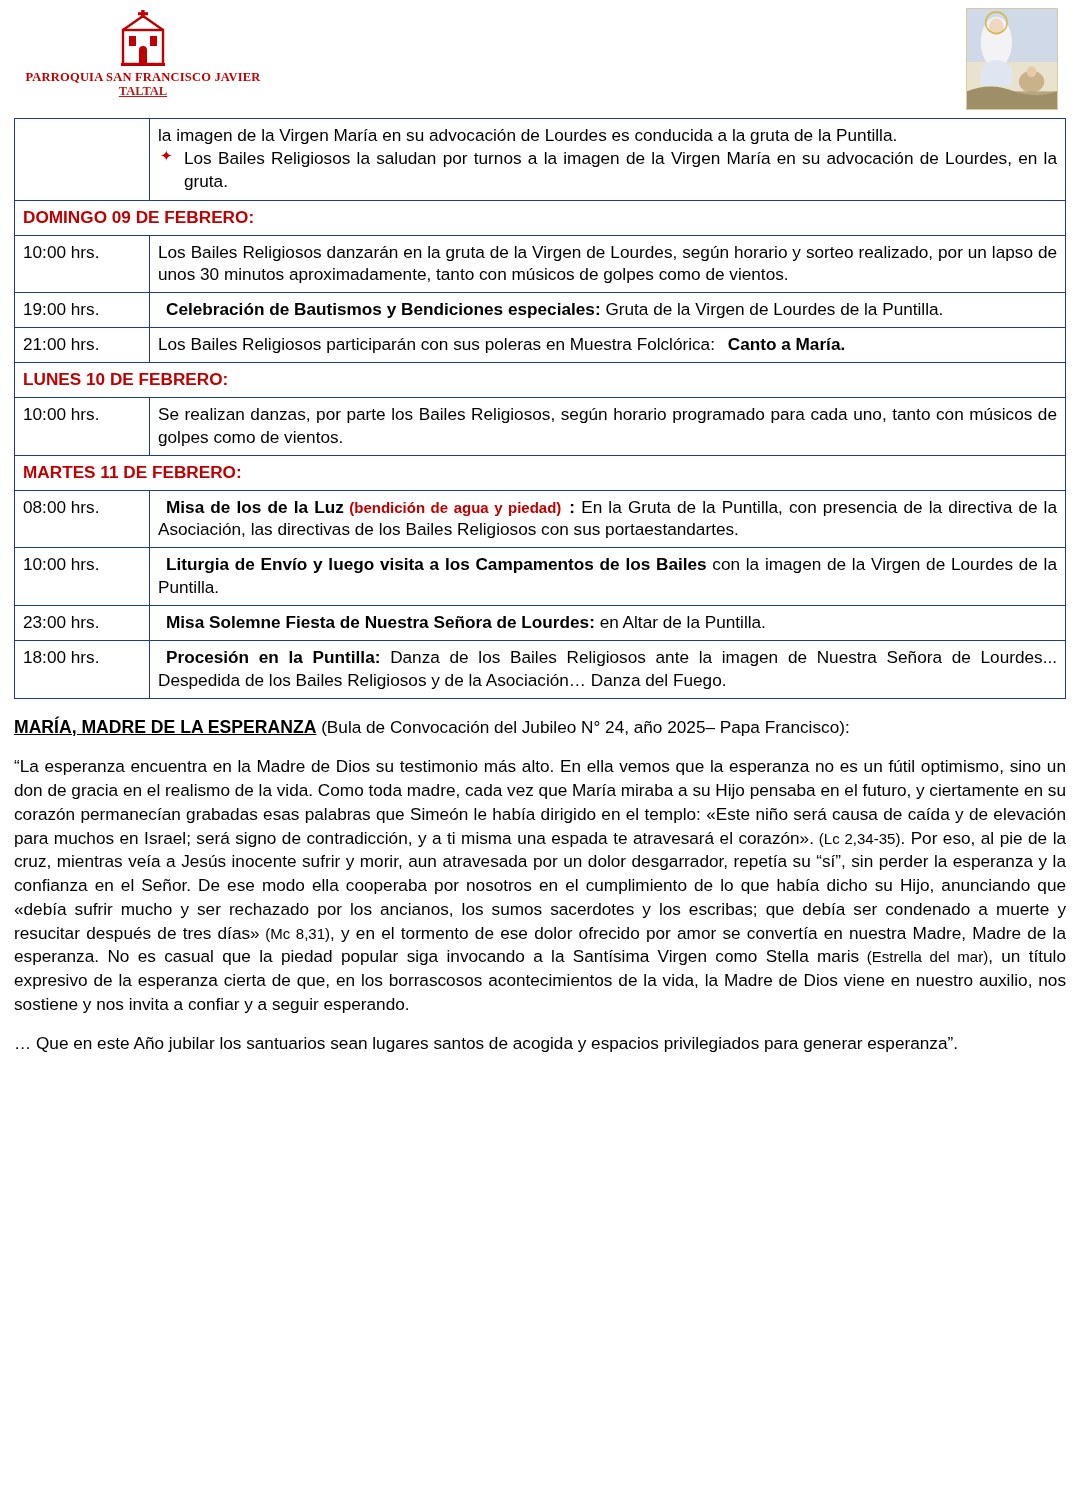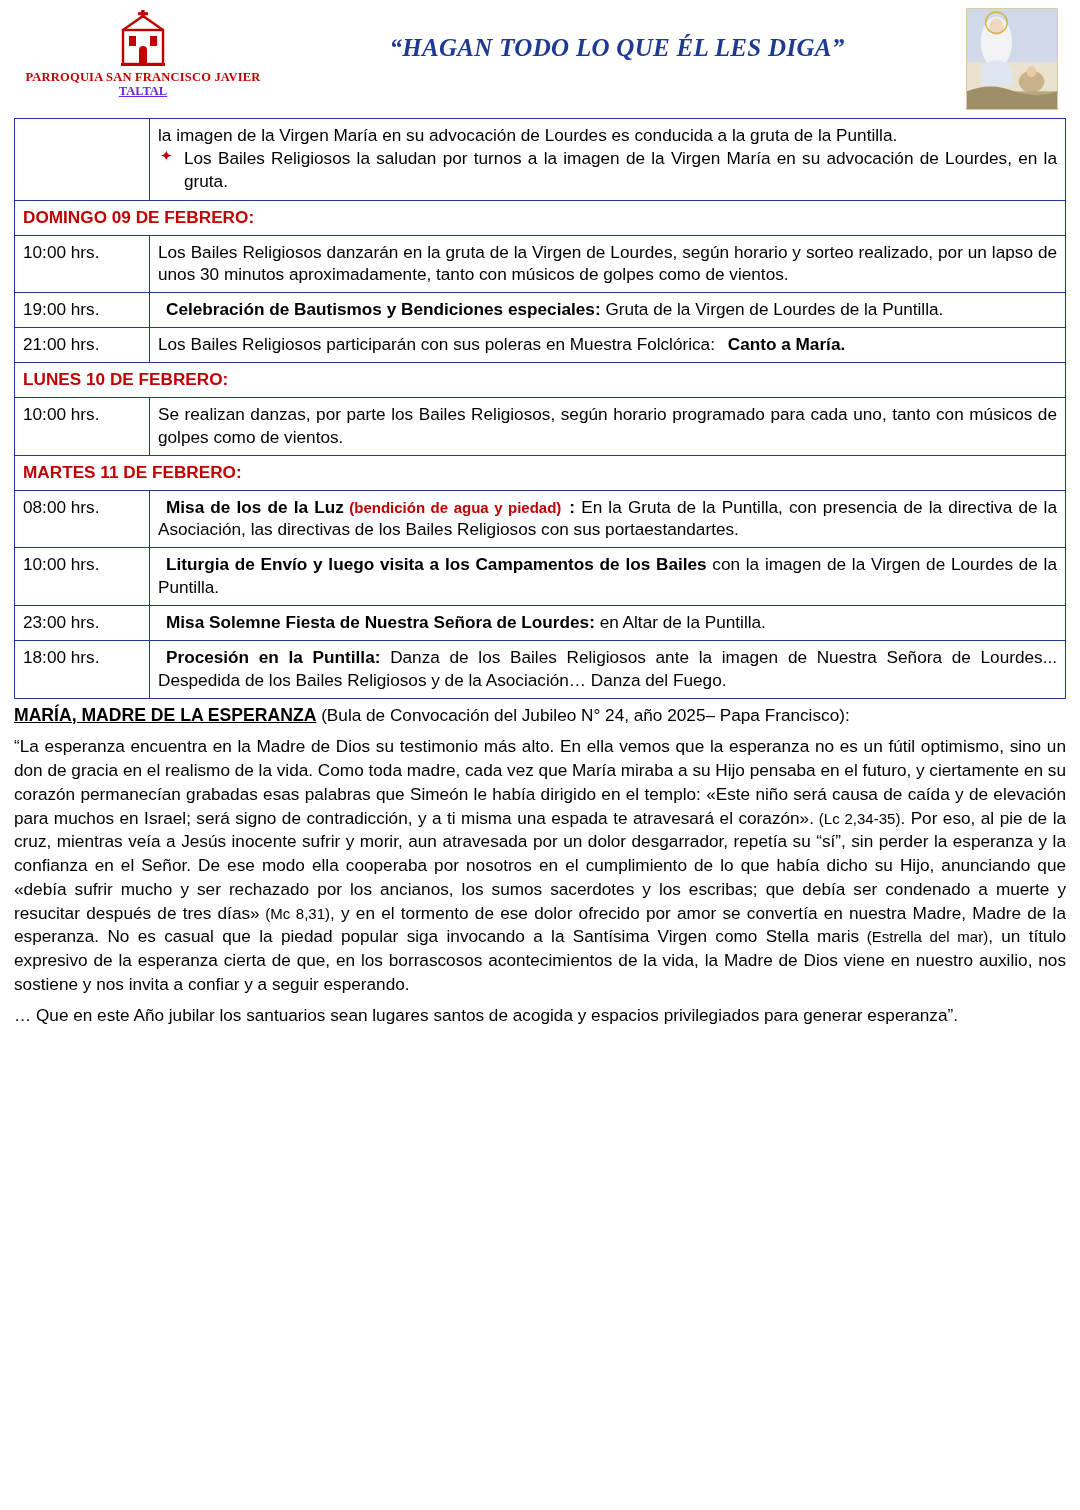--- a/index.html
+++ b/index.html
@@ -44,21 +44,21 @@
     font-size: 12.5px;
     color: #c00000;
     letter-spacing: .2px;
     line-height: 1.15;
     margin-top: 2px;
   }
   .parish-city {
     font-family: "Liberation Serif", serif;
     font-weight: bold;
     font-size: 12.5px;
-    color: #6d28d9;
+    color: #b91c1c;
     text-decoration: underline;
     line-height: 1.15;
   }
   .header-center {
     flex: 1;
     text-align: center;
     padding-top: 26px;
   }
   .header-title {
     font-family: "Liberation Serif", serif;
@@ -137,21 +137,21 @@
     font-size: 15px;
   }
 
   
   .article {
     margin-top: 4px;
     font-size: 17.2px;
     line-height: 1.38;
     text-align: justify;
   }
-  .article p { margin: 4px 0 8px 0; }
+  .article p { margin: 16px 0 8px 0; }
   .article-title {
     font-weight: bold;
     text-decoration: underline;
     font-size: 17.6px;
   }
   .small-ref {
     font-size: 15px;
   }
   .para-final { margin-top: 10px; }
 </style>
@@ -170,23 +170,20 @@
         <rect x="23" y="2.2" width="10" height="3" fill="#c00000"></rect>
         <rect x="14" y="26" width="7" height="10" fill="#c00000"></rect>
         <rect x="35" y="26" width="7" height="10" fill="#c00000"></rect>
         <path d="M24 54 L24 40 a4 4 0 0 1 8 0 L32 54 Z" fill="#c00000"></path>
         <rect x="6" y="53" width="44" height="3" fill="#c00000"></rect>
       </svg>
       <div class="parish-name">PARROQUIA SAN FRANCISCO JAVIER</div>
       <div class="parish-city">TALTAL</div>
     </div>
 
-    <div class="header-center">
-      <div class="header-title">“HAGAN TODO LO QUE ÉL LES DIGA”</div>
-    </div>
 
     <div class="header-right">
       <svg class="marian-image" viewBox="0 0 92 102" preserveAspectRatio="none">
         <rect x="0" y="0" width="92" height="102" fill="#e9e2cf"></rect>
         <rect x="0" y="0" width="92" height="54" fill="#cfd9e8"></rect>
         <ellipse cx="30" cy="34" rx="16" ry="26" fill="#f3f3f6"></ellipse>
         <ellipse cx="30" cy="18" rx="7.5" ry="8.5" fill="#f0d8c0"></ellipse>
         <path d="M14 60 Q30 44 46 60 L46 78 L14 78 Z" fill="#dfe6f2"></path>
         <ellipse cx="30" cy="14" rx="11" ry="11" fill="none" stroke="#d4b43c" stroke-width="1.4"></ellipse>
         <ellipse cx="66" cy="74" rx="13" ry="11" fill="#c9b28a"></ellipse>

